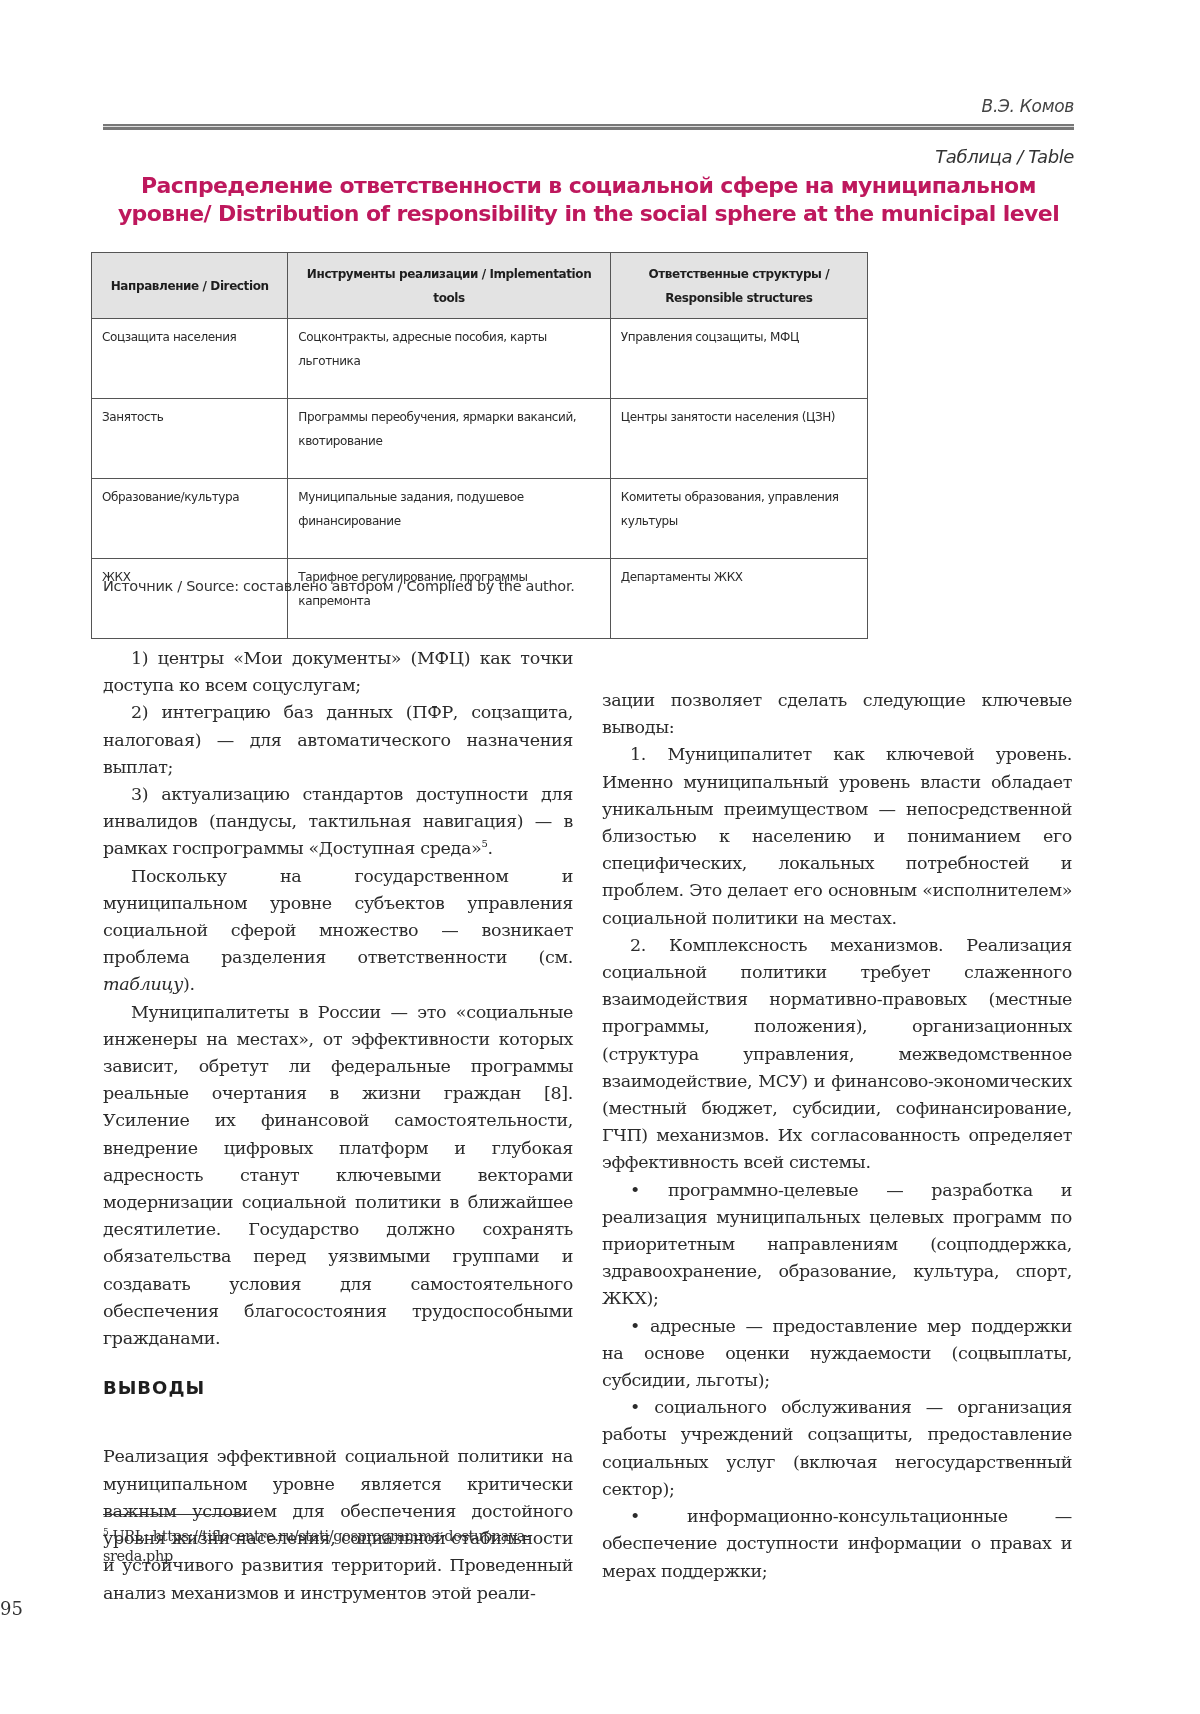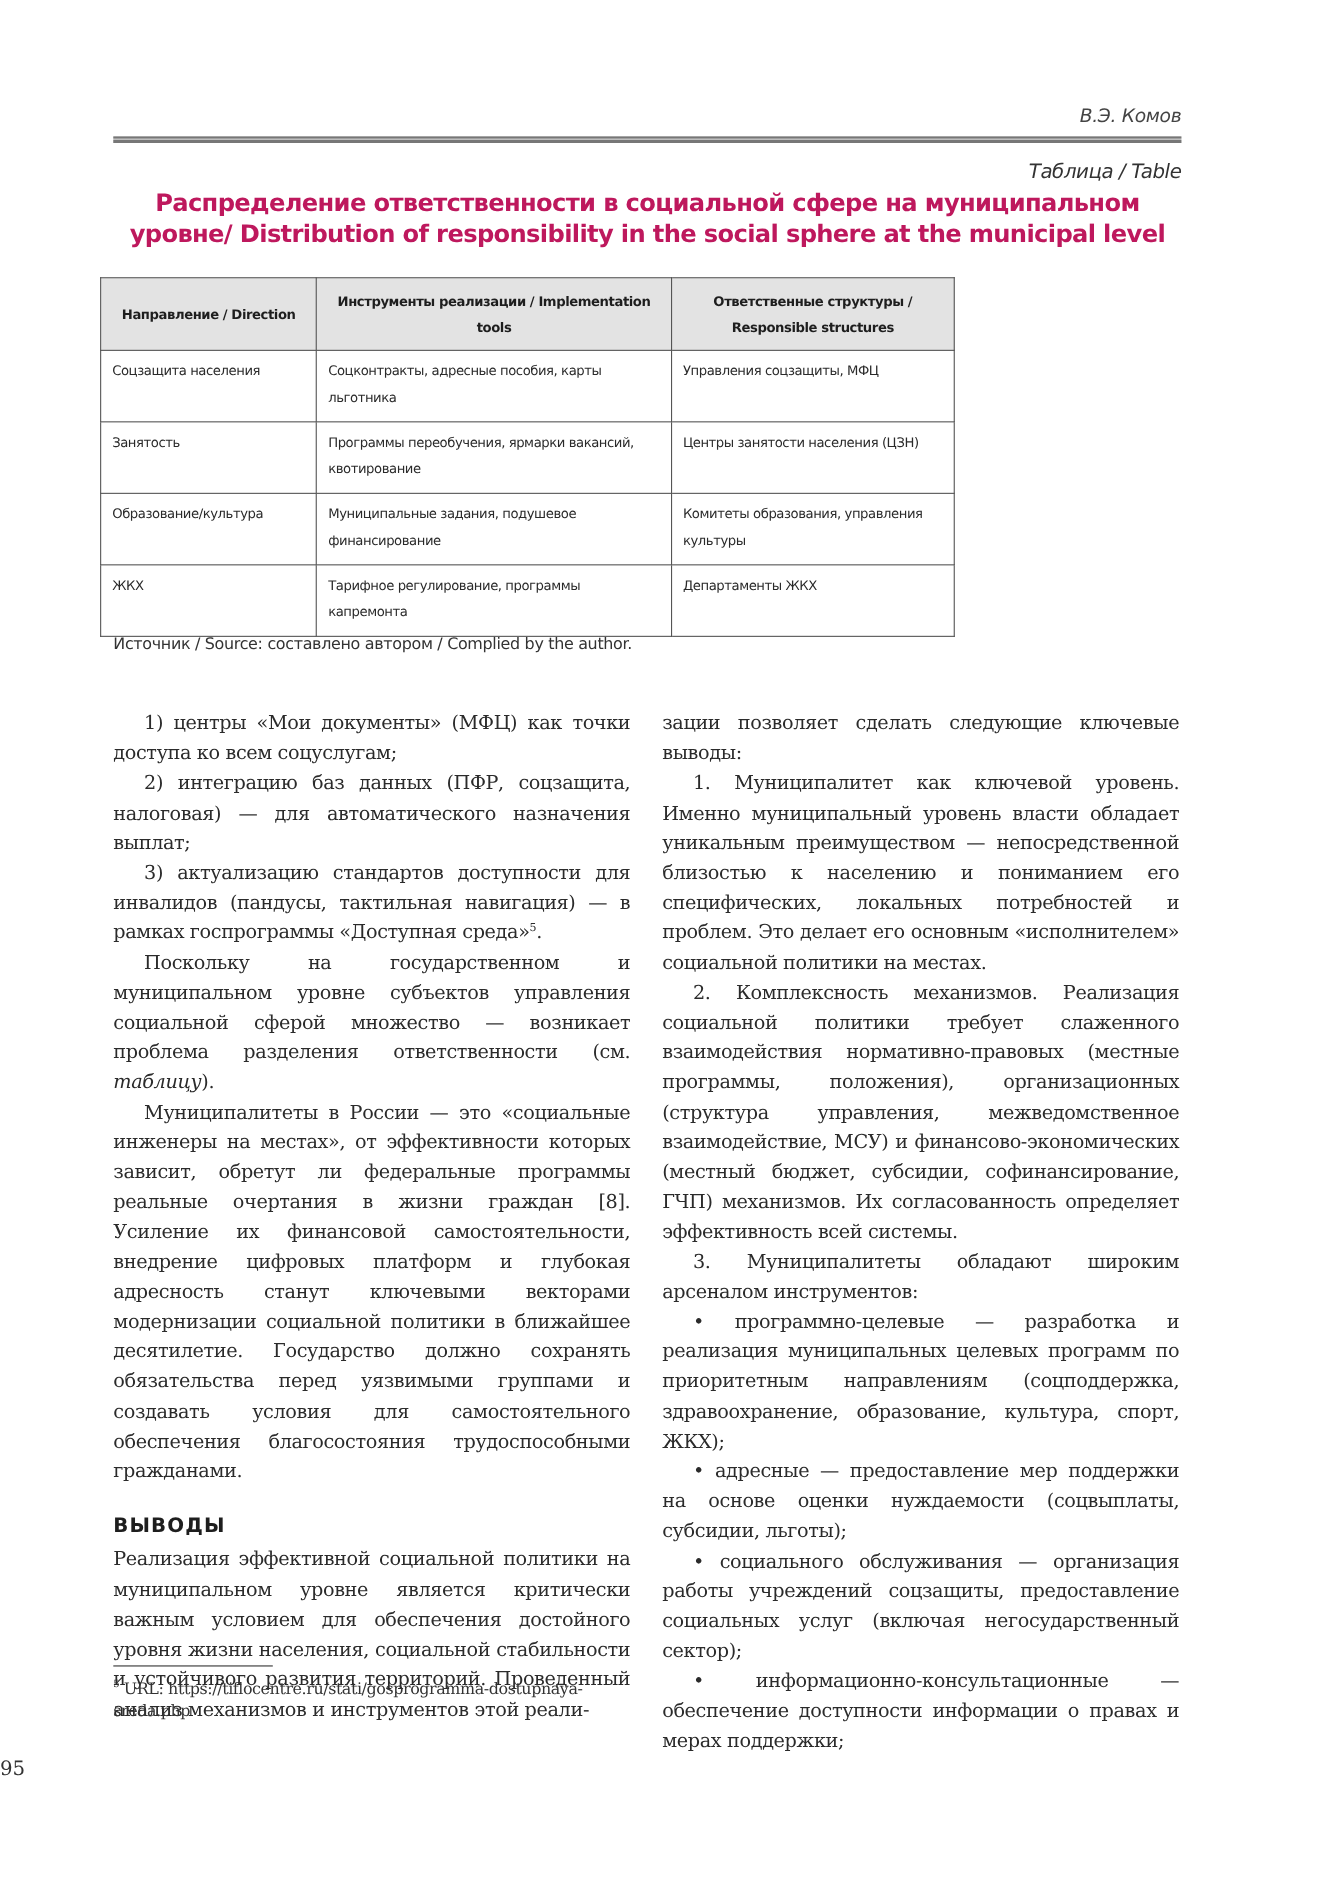--- a/index.html
+++ b/index.html
@@ -28,21 +28,21 @@
       font-size: 22px; line-height: 28px; color: #be185d; letter-spacing: -0.6px;
     }
 
     table.resp {
       position: absolute; left: 91px; top: 252px; width: 777px;
       border-collapse: collapse;
       font-family: "DejaVu Sans", sans-serif; font-size: 12px; color: #2a2a2a;
       letter-spacing: -0.4px;
     }
     table.resp th, table.resp td {
-      border: 1.5px solid #555; vertical-align: top; padding: 6px 10px 8px 10px; line-height: 24px;
+      border: 1.5px solid #555; vertical-align: top; padding: 6px 10px 23px 10px; line-height: 24px;
     }
     table.resp th {
       background: #e3e3e3; font-weight: bold; text-align: center; vertical-align: middle;
       height: 57px; padding: 4px 10px; color: #1e1e1e;
     }
     table.resp td { height: 50px; }
     col.c1 { width: 236px; }
     col.c2 { width: 413px; }
     col.c3 { width: 319px; }
 
@@ -53,21 +53,21 @@
     .source .it { }
 
     .col {
       position: absolute; top: 645px; width: 470px;
       font-family: "DejaVu Serif", serif; font-size: 17.5px; line-height: 27.2px;
       color: #2b2b2b; text-align: justify; letter-spacing: -0.35px;
     }
     .col.left { left: 103px; }
     .col.right { left: 602px; }
     .col p { margin: 0; text-indent: 28px; }
-    .col p.noindent { text-indent: 0; }
+    .col p.noindent { text-indent: 0; margin-top: 42px; }
     .col p.bullet { text-indent: 28px; }
     .col sup { font-size: 10px; line-height: 0; }
     .col .it { font-style: italic; }
 
     .section-heading {
       text-align: left; font-family: "DejaVu Sans", sans-serif; font-weight: bold;
       font-size: 18px; letter-spacing: 1px; margin: 22px 0 4px 0; text-indent: 0; color: #1e1e1e;
     }
 
     .footnote-rule {
@@ -143,21 +143,20 @@
     <p><span>Поскольку на государственном и муниципальном уровне субъектов управления социальной сферой множество — возникает проблема разделения ответственности (см. </span><span class="it">таблицу</span><span>).</span></p>
     <p>Муниципалитеты в России — это «социальные инженеры на местах», от эффективности которых зависит, обретут ли федеральные программы реальные очертания в жизни граждан [8]. Усиление их финансовой самостоятельности, внедрение цифровых платформ и глубокая адресность станут ключевыми векторами модернизации социальной политики в ближайшее десятилетие. Государство должно сохранять обязательства перед уязвимыми группами и создавать условия для самостоятельного обеспечения благосостояния трудоспособными гражданами.</p>
     <div class="section-heading">ВЫВОДЫ</div>
     <p class="noindent">Реализация эффективной социальной политики на муниципальном уровне является критически важным условием для обеспечения достойного уровня жизни населения, социальной стабильности и устойчивого развития территорий. Проведенный анализ механизмов и инструментов этой реали-</p>
   </div>
 
   <div class="col right">
     <p class="noindent">зации позволяет сделать следующие ключевые выводы:</p>
     <p>1. Муниципалитет как ключевой уровень. Именно муниципальный уровень власти обладает уникальным преимуществом — непосредственной близостью к населению и пониманием его специфических, локальных потребностей и проблем. Это делает его основным «исполнителем» социальной политики на местах.</p>
     <p>2. Комплексность механизмов. Реализация социальной политики требует слаженного взаимодействия нормативно-правовых (местные программы, положения), организационных (структура управления, межведомственное взаимодействие, МСУ) и финансово-экономических (местный бюджет, субсидии, софинансирование, ГЧП) механизмов. Их согласованность определяет эффективность всей системы.</p>
-    <p>3. Муниципалитеты обладают широким арсеналом инструментов:</p>
     <p class="bullet">• программно-целевые — разработка и реализация муниципальных целевых программ по приоритетным направлениям (соцподдержка, здравоохранение, образование, культура, спорт, ЖКХ);</p>
     <p class="bullet">• адресные — предоставление мер поддержки на основе оценки нуждаемости (соцвыплаты, субсидии, льготы);</p>
     <p class="bullet">• социального обслуживания — организация работы учреждений соцзащиты, предоставление социальных услуг (включая негосударственный сектор);</p>
     <p class="bullet">• информационно-консультационные — обеспечение доступности информации о правах и мерах поддержки;</p>
   </div>
 
   <div class="footnote-rule"></div>
   <div class="footnote"><sup>5</sup><span> URL: https://tiflocentre.ru/stati/gosprogramma-dostupnaya-sreda.php</span></div>
 
   <div class="page-number">95</div>

